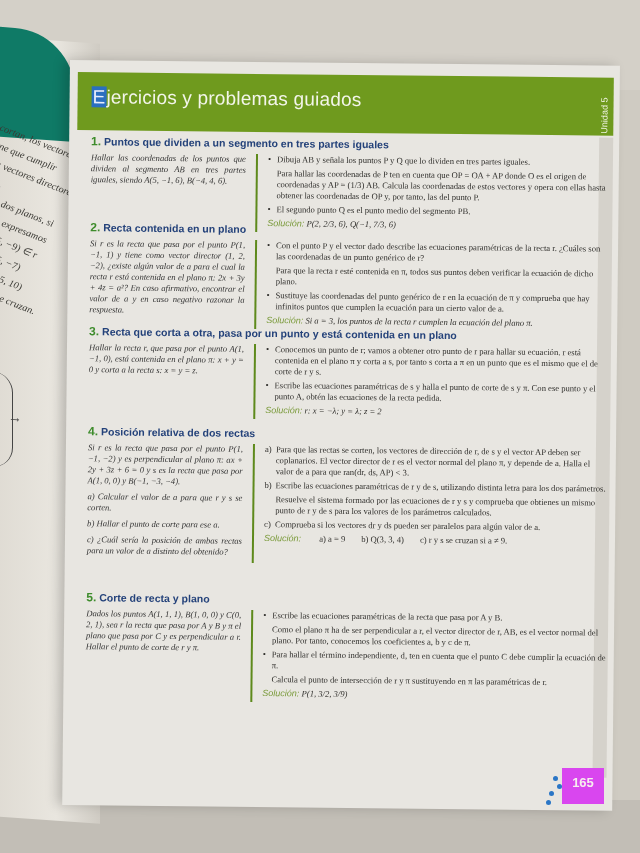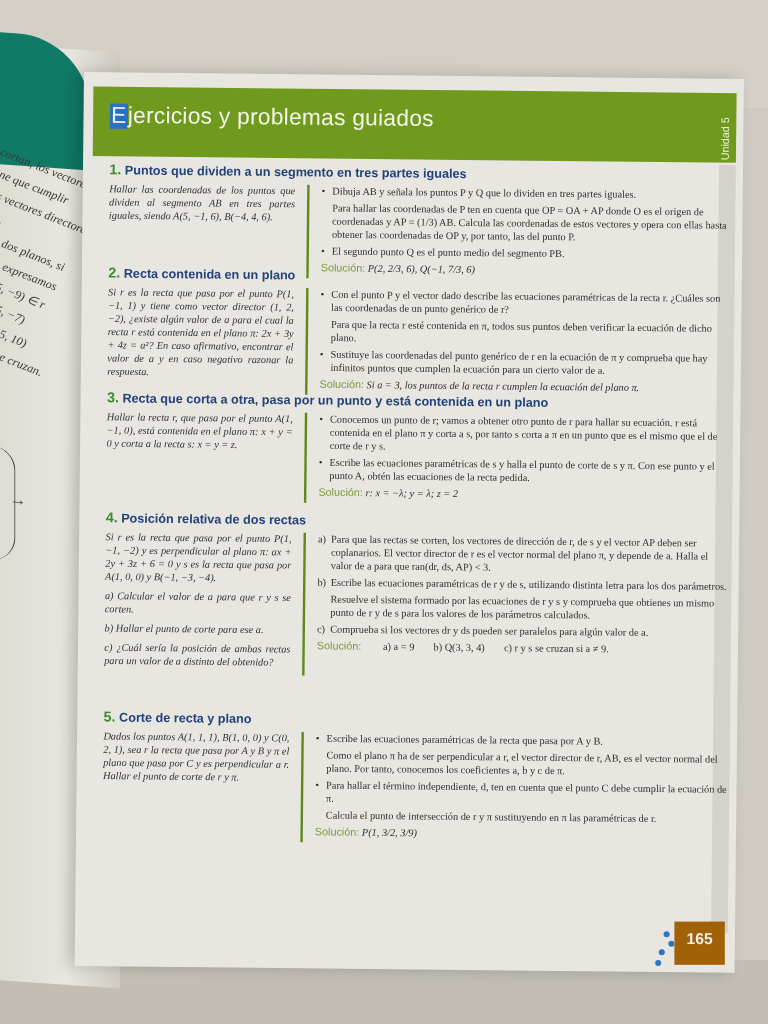--- a/index.html
+++ b/index.html
@@ -68,27 +68,27 @@
   .right-col {
     border-left: 2px solid #5e8a1c; padding-left: 10px; font-size: 8.6px; line-height: 11px;
     color: #2f2e2b; flex: 1;
   }
   .right-col p { margin: 0 0 3px 0; }
   .bullet { position: relative; padding-left: 9px; }
   .bullet:before { content: "\2022"; position: absolute; left: 0; top: 0; font-size: 9px; }
   .indent { padding-left: 9px; }
   .ab { position: relative; padding-left: 11px; }
   .ab-label { position: absolute; left: 0; top: 0; }
-  .solution-label { font-family: "Liberation Sans", sans-serif; color: #7a9a3a; font-size: 9px; }
+  .solution-label { font-family: "Liberation Sans", sans-serif; color: #7a9a3a; font-size: 9px; font-style: italic; }
   .solution-text { font-style: italic; }
   .sol-parts span { margin-right: 16px; }
 
   .page-number {
     position: absolute; left: 562px; top: 768px; width: 42px; height: 36px;
-    background: #a16207; color: #f6eeee; font-family: "Liberation Sans", sans-serif; font-weight: bold;
+    background: #d946ef; color: #f6eeee; font-family: "Liberation Sans", sans-serif; font-weight: bold;
     font-size: 13px; text-align: center; line-height: 30px;
   }
   .dot { position: absolute; width: 5px; height: 5px; border-radius: 50%; background: #2a76c6; }
 </style>
 </head>
 <body>
 
 <div class="backdrop-top"></div>
 <div class="backdrop-bottom"></div>
 

